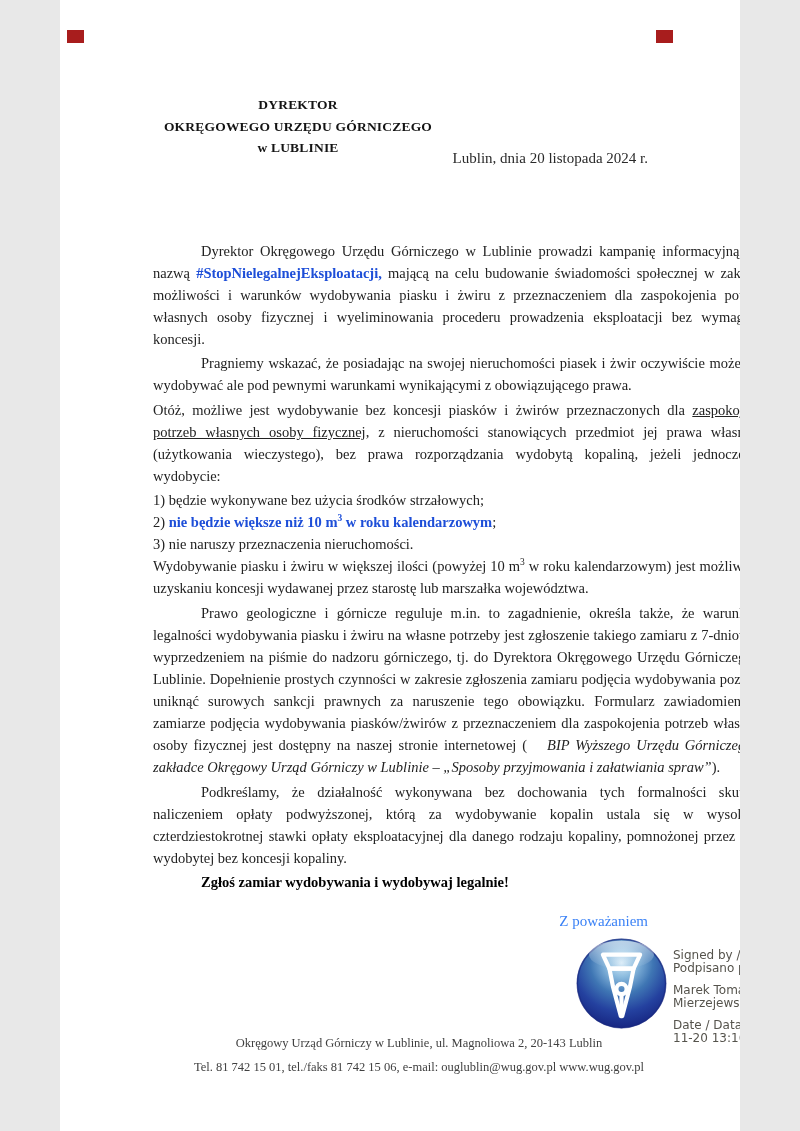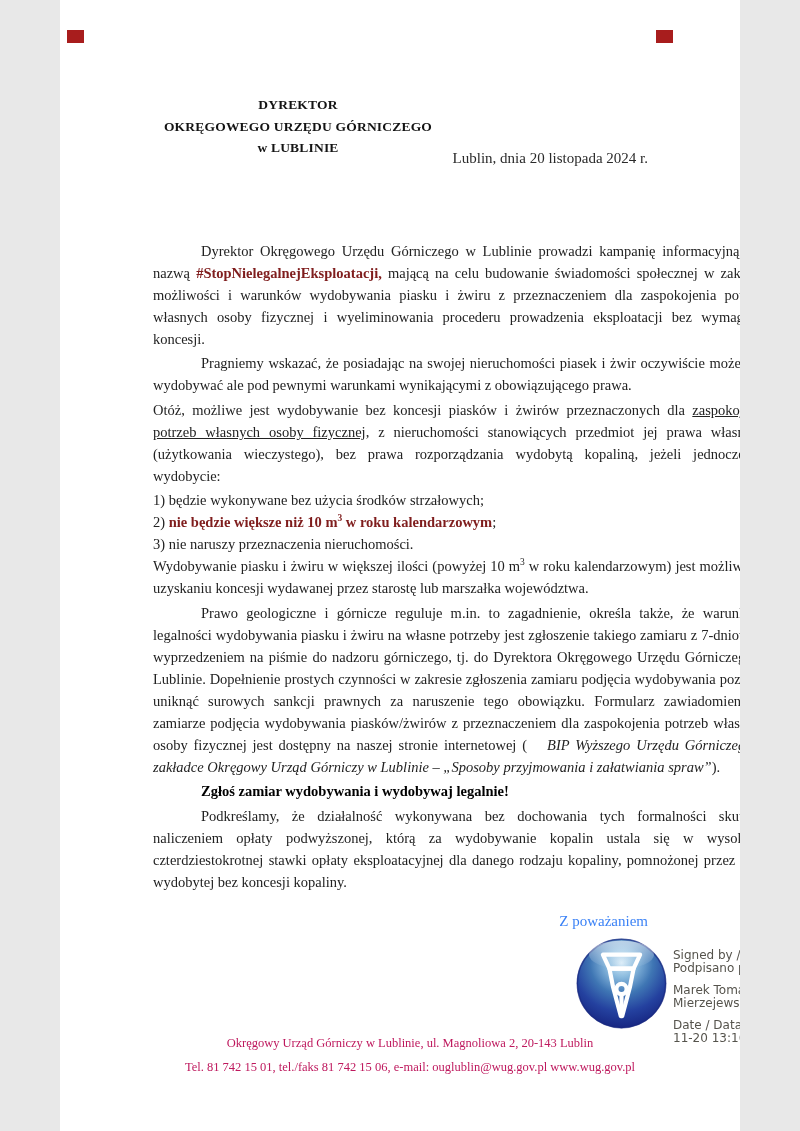--- a/index.html
+++ b/index.html
@@ -28,42 +28,42 @@
 
   .bodytext{
     position:absolute;left:93px;top:240px;width:615px;
     font-size:14.5px;line-height:22px;text-align:justify;
     color:#222222;
   }
   .bodytext p{margin:0;}
   .indent{text-indent:48px;}
   .mt2{margin-top:2px !important;}
   .mt3{margin-top:3px !important;}
-  b.strong{color:#7f1d1d;}
+  b.strong{color:#1d4ed8;}
   .ul{text-decoration:underline;}
   .it{font-style:italic;margin-left:20px;}
   sup{font-size:9.5px;line-height:0;}
   .cta{font-weight:bold;color:#000;margin-top:2px !important;}
 
   .valediction{
     position:absolute;top:913px;right:92px;
     font-size:15px;color:#3b82f6;
   }
 
   .badge{position:absolute;left:515px;top:937px;width:93px;height:93px;}
   .sig-text{
     position:absolute;left:613px;top:949px;width:130px;
     font-family:"DejaVu Sans", sans-serif;
     font-size:12px;line-height:13px;color:#55534c;
   }
   .sig-text .grp{margin:0 0 9px 0;}
 
   .footer{
-    position:absolute;left:43px;top:1036px;width:614px;
-    text-align:center;font-size:12.5px;color:#be185d;line-height:14px;
+    position:absolute;left:52px;top:1036px;width:614px;
+    text-align:center;font-size:12.5px;color:#404040;line-height:14px;
   }
   .footer .f2{margin-top:10px;}
 </style>
 </head>
 <body>
 
 <div class="page">
 
   <div class="red-mark left"></div>
   <div class="red-mark right"></div>
@@ -84,23 +84,23 @@
     <p class="mt3"><span>Otóż, możliwe jest wydobywanie bez koncesji piasków i żwirów przeznaczonych dla </span><span class="ul">zaspokojenia potrzeb własnych osoby fizycznej</span><span>, z nieruchomości stanowiących przedmiot jej prawa własności (użytkowania wieczystego), bez prawa rozporządzania wydobytą kopaliną, jeżeli jednocześnie wydobycie:</span></p>
 
     <p class="mt2">1) będzie wykonywane bez użycia środków strzałowych;</p>
     <p><span>2) </span><b class="strong"><span>nie będzie większe niż 10 m</span><sup>3</sup><span> w roku kalendarzowym</span></b><span>;</span></p>
     <p>3) nie naruszy przeznaczenia nieruchomości.</p>
 
     <p><span>Wydobywanie piasku i żwiru w większej ilości (powyżej 10 m</span><sup>3</sup><span> w roku kalendarzowym) jest możliwe po uzyskaniu koncesji wydawanej przez starostę lub marszałka województwa.</span></p>
 
     <p class="indent mt3"><span>Prawo geologiczne i górnicze reguluje m.in. to zagadnienie, określa także, że warunkiem legalności wydobywania piasku i żwiru na własne potrzeby jest zgłoszenie takiego zamiaru z 7-dniowym wyprzedzeniem na piśmie do nadzoru górniczego, tj. do Dyrektora Okręgowego Urzędu Górniczego w Lublinie. Dopełnienie prostych czynności w zakresie zgłoszenia zamiaru podjęcia wydobywania pozwala uniknąć surowych sankcji prawnych za naruszenie tego obowiązku. Formularz zawiadomienia o zamiarze podjęcia wydobywania piasków/żwirów z przeznaczeniem dla zaspokojenia potrzeb własnych osoby fizycznej jest dostępny na naszej stronie internetowej (</span><span class="it">BIP Wyższego Urzędu Górniczego w zakładce Okręgowy Urząd Górniczy w Lublinie – „Sposoby przyjmowania i załatwiania spraw”</span><span>).</span></p>
 
+    <p class="indent mt3">Podkreślamy, że działalność wykonywana bez dochowania tych formalności skutkuje naliczeniem opłaty podwyższonej, którą za wydobywanie kopalin ustala się w wysokości czterdziestokrotnej stawki opłaty eksploatacyjnej dla danego rodzaju kopaliny, pomnożonej przez ilość wydobytej bez koncesji kopaliny.</p>
+
     <p class="indent cta">Zgłoś zamiar wydobywania i wydobywaj legalnie!</p>
-
-    <p class="indent mt3">Podkreślamy, że działalność wykonywana bez dochowania tych formalności skutkuje naliczeniem opłaty podwyższonej, którą za wydobywanie kopalin ustala się w wysokości czterdziestokrotnej stawki opłaty eksploatacyjnej dla danego rodzaju kopaliny, pomnożonej przez ilość wydobytej bez koncesji kopaliny.</p>
   </div>
 
   <div class="valediction">Z poważaniem</div>
 
   <div class="badge">
     <svg viewBox="0 0 100 100" width="93" height="93">
       <defs>
         <radialGradient id="orb" cx="50%" cy="27%" r="78%">
           <stop offset="0%" stop-color="#d8ebf7"></stop>
           <stop offset="20%" stop-color="#8cbcdf"></stop>

